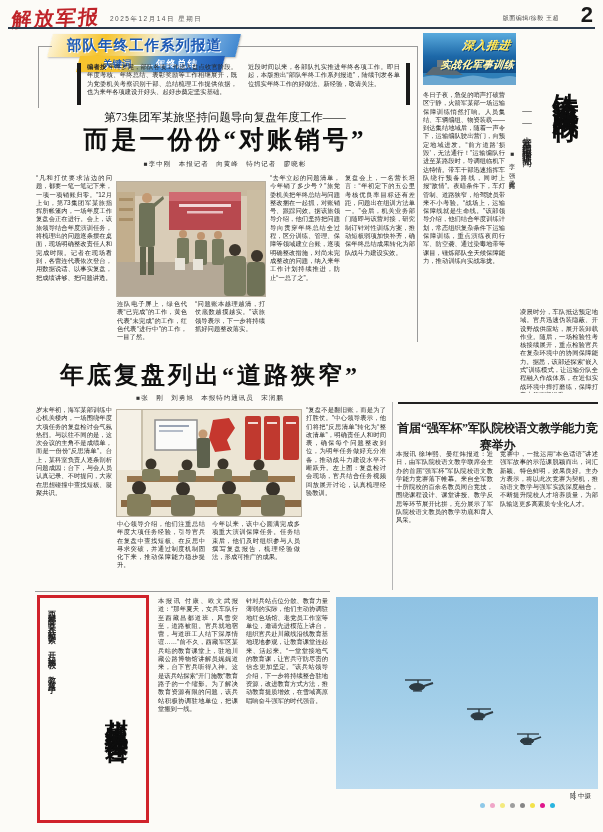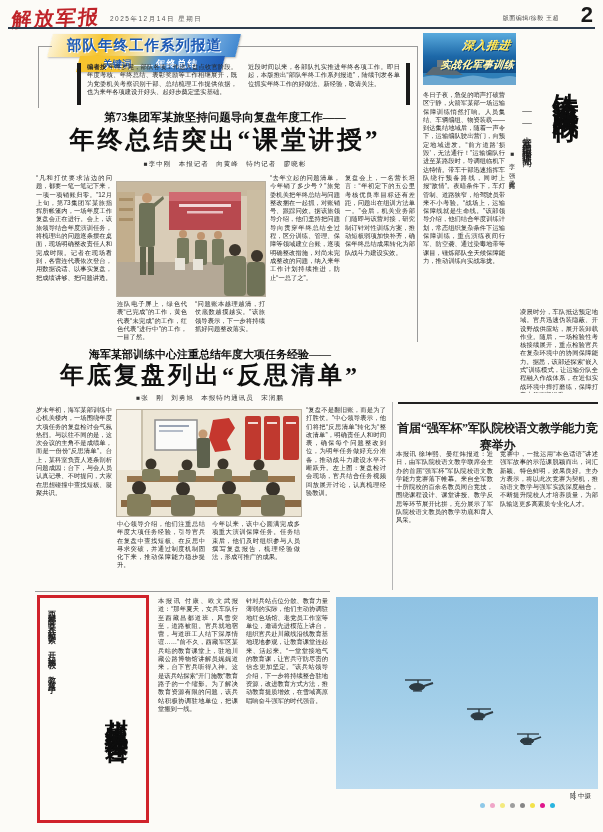--- a/index.html
+++ b/index.html
@@ -41,21 +41,21 @@
     display:flex; align-items:center; justify-content:center; gap:3px; }
   .banner2 span { transform:skewX(14deg); font-size:9.5px; font-weight:900; }
   .kw-label { color:#1d5ab5; text-shadow:0.5px 0.5px 0 #fff; }
   .kw-dash { color:#e8f2fa; }
   .kw-value { color:#ffffff; letter-spacing:1px; }
 
   .rule { background:#9a9a9a; }
   .thick-bar { width:4px; background:#1a1a1a; }
 
   
-  .kicker { text-align:center; font-weight:bold; font-family:"Liberation Serif",serif; color:#111; }
+  .kicker { text-align:center; font-weight:normal; font-family:"Liberation Serif",serif; color:#111; }
   .headline { text-align:center; font-weight:900; font-family:"Liberation Serif",serif; color:#0f0f0f; }
   .byline { text-align:center; font-size:6.5px; color:#333; letter-spacing:1px; }
 
   .photo-frame { outline:1px solid #b9b0a0; }
 
   
   .v-headline { font-size:26px; font-weight:900; font-family:"Liberation Serif",serif;
     letter-spacing:4px; color:#0d0d0d; }
   .v-subtitle { font-size:9.5px; font-family:"Liberation Serif",serif; letter-spacing:1.5px; color:#1a1a1a; }
   .v-byline { font-size:6.5px; letter-spacing:1px; color:#333; }
@@ -113,21 +113,21 @@
   <div class="abs rule" style="left:392px;top:402px;width:1px;height:188px;background:#b5b5b5;"></div>
 
   <div class="abs thick-bar" style="left:77px;top:63px;height:42px;"></div>
   <div class="abs tiny" style="left:87px;top:63px;width:150px;height:43px;">
     <span class="lead-bold">编者按</span><span>年终岁尾，部队各项工作进入盘点收官阶段。年度考核、年终总结、表彰奖励等工作相继展开，既为党委机关考察识别干部、总结梳理工作提供依据，也为来年各项建设开好头、起好步奠定坚实基础。</span>
   </div>
   <div class="abs tiny" style="left:248px;top:63px;width:152px;height:43px;">近段时间以来，各部队扎实推进年终各项工作。即日起，本版推出“部队年终工作系列报道”，陆续刊发各单位抓实年终工作的好做法、新经验，敬请关注。</div>
   <div class="abs thick-bar" style="left:406px;top:63px;height:42px;"></div>
 
   <div class="abs kicker" style="left:35px;top:110px;width:380px;font-size:11.5px;">第73集团军某旅坚持问题导向复盘年度工作——</div>
-  <div class="abs headline" style="left:30px;top:123px;width:390px;font-size:25px;letter-spacing:3px;">年终总结突出“课堂讲授”</div>
+  <div class="abs headline" style="left:30px;top:123px;width:390px;font-size:25px;letter-spacing:3px;">而是一份份“对账销号”</div>
   <div class="abs byline" style="left:35px;top:160px;width:380px;">■李中刚　本报记者　向黄峰　特约记者　廖晓彬</div>
 
   <div class="abs tiny" style="left:36px;top:174px;width:76px;height:166px;">“凡和打仗要求沾边的问题，都要一笔一笔记下来，一项一项销账归零。”12月上旬，第73集团军某旅指挥所帐篷内，一场年度工作复盘会正在进行。会上，该旅领导结合年度演训任务，将梳理出的问题逐条摆在桌面，现场明确整改责任人和完成时限。记者在现场看到，各营连代表依次登台，用数据说话、以事实复盘，把成绩讲够、把问题讲透。</div>
 
   <div class="abs photo-frame" style="left:117px;top:182px;width:148px;height:114px;">
     <svg width="148" height="114" viewBox="0 0 148 114">
       <rect x="0" y="0" width="148" height="114" fill="#d9ccb7"></rect>
       <rect x="0" y="0" width="148" height="14" fill="#c8b99f"></rect>
       <rect x="0" y="10" width="18" height="70" fill="#c2ae8d"></rect>
       <rect x="2" y="16" width="14" height="3" fill="#a98f68"></rect>
@@ -160,22 +160,21 @@
       <rect x="107" y="74" width="22" height="40" rx="4" fill="#7b7d61"></rect>
       <circle cx="140" cy="74" r="6" fill="#3c352c"></circle>
       <rect x="130" y="80" width="18" height="34" rx="4" fill="#6f7257"></rect>
     </svg>
   </div>
   <div class="abs tiny" style="left:117px;top:300px;width:70px;height:40px;">连队电子屏上，绿色代表“已完成”的工作，黄色代表“未完成”的工作，红色代表“进行中”的工作，一目了然。</div>
   <div class="abs tiny" style="left:195px;top:300px;width:70px;height:40px;">“问题账本越理越清，打仗底数越摸越实。”该旅领导表示，下一步将持续抓好问题整改落实。</div>
   <div class="abs tiny" style="left:270px;top:174px;width:70px;height:166px;">“去年立起的问题清单，今年销了多少号？”旅党委机关把年终总结与问题整改捆在一起抓，对账销号、跟踪问效。据该旅领导介绍，他们坚持把问题导向贯穿年终总结全过程，区分训练、管理、保障等领域建立台账，逐项明确整改措施，对尚未完成整改的问题，纳入来年工作计划持续推进，防止“一总了之”。</div>
   <div class="abs tiny" style="left:345px;top:174px;width:70px;height:166px;">复盘会上，一名营长坦言：“年初定下的五公里考核优良率目标还有差距，问题出在组训方法单一。”会后，机关业务部门随即与该营对接，研究制订针对性训练方案，推动短板弱项加快补齐，确保年终总结成果转化为部队战斗力建设实效。</div>
 
-  <div class="abs kicker" style="left:35px;top:347px;width:350px;font-size:11px;">海军某部训练中心注重总结年度大项任务经验——</div>
-  <div class="abs headline" style="left:30px;top:359px;width:360px;font-size:24px;letter-spacing:3px;">年底复盘列出“反思清单”</div>
+  <div class="abs headline" style="left:30px;top:359px;width:360px;font-size:24px;letter-spacing:3px;">年底复盘列出“道路狭窄”</div>
   <div class="abs byline" style="left:35px;top:394px;width:350px;">■张　刚　刘勇旭　本报特约通讯员　宋润鹏</div>
 
   <div class="abs tiny" style="left:36px;top:406px;width:76px;height:180px;">岁末年初，海军某部训练中心机关楼内，一场围绕年度大项任务的复盘检讨会气氛热烈。与以往不同的是，这次会议的主角不是成绩单，而是一份份“反思清单”。台上，某科室负责人逐条剖析问题成因；台下，与会人员认真记录、不时提问，大家在思想碰撞中查找短板、凝聚共识。</div>
 
   <div class="abs photo-frame" style="left:117px;top:410px;width:184px;height:106px;">
     <svg width="184" height="106" viewBox="0 0 184 106">
       <rect x="0" y="0" width="184" height="106" fill="#ece5d4"></rect>
       <rect x="0" y="0" width="26" height="60" fill="#f5f1e7"></rect>
       <rect x="24" y="0" width="2" height="60" fill="#c9c0ab"></rect>
       <rect x="38" y="10" width="42" height="30" fill="#fbfbf9" stroke="#8f8f8f" stroke-width="1.5"></rect>

